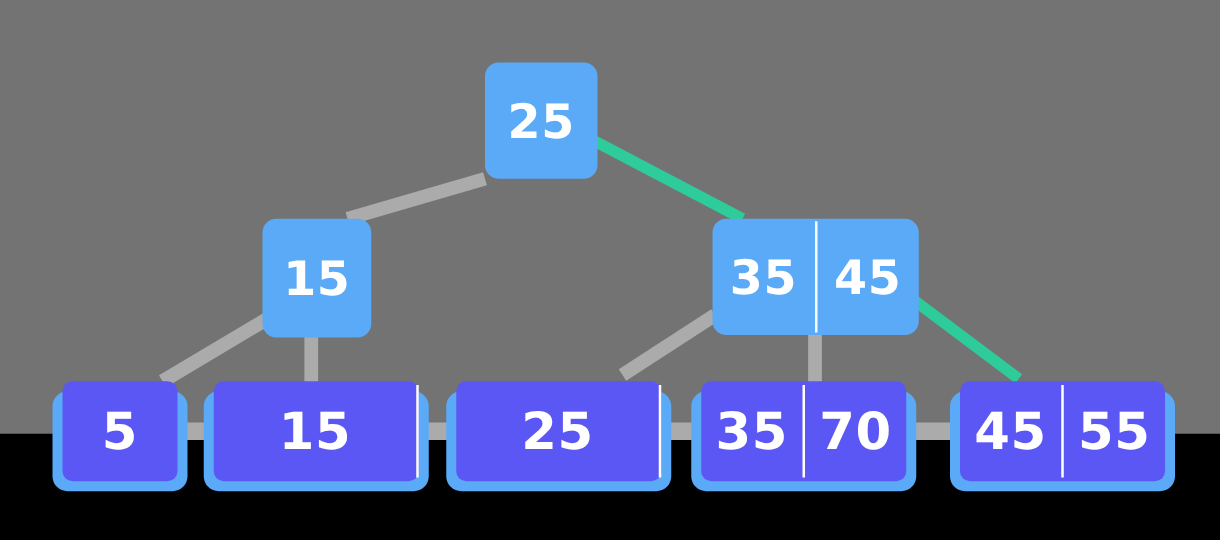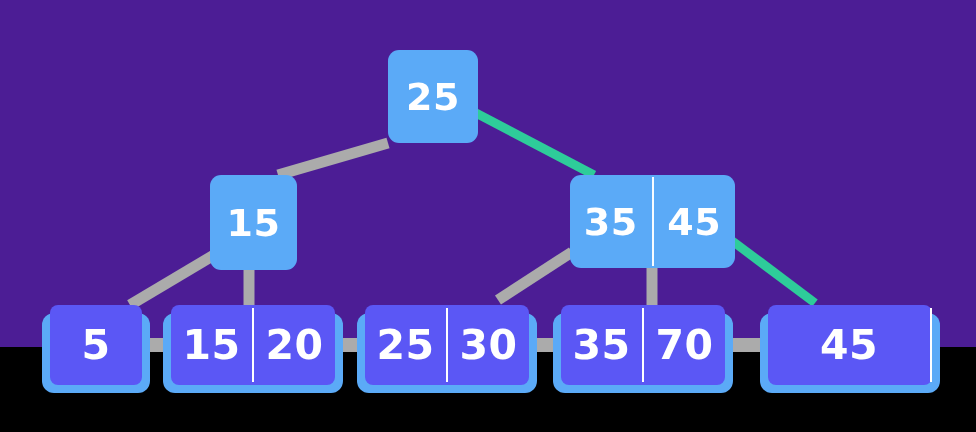--- a/index.html
+++ b/index.html
@@ -1,19 +1,19 @@
 <!DOCTYPE html>
 <html><head>
 <meta charset="utf-8">
 <title>B+ Tree Diagram</title>
 <style>
   html,body{margin:0;padding:0;background:#000;}
   body{width:976px;height:432px;overflow:hidden;
        font-family:"DejaVu Sans","Liberation Sans",sans-serif;}
-  #stage{position:relative;width:976px;height:347px;background:#4c1d95;}
+  #stage{position:relative;width:976px;height:347px;background:#737373;}
   #edges{position:absolute;left:0;top:0;width:976px;height:432px;}
 
   
   .node{position:absolute;display:flex;align-items:stretch;}
 
   
   .inode{background:#5BAAF7;border-radius:11px;z-index:3;}
   .inode .cell{display:flex;align-items:center;justify-content:center;
                color:#ffffff;font-weight:700;letter-spacing:.5px;}
   .inode .divider{width:2px;background:#ffffff;align-self:stretch;
@@ -68,41 +68,40 @@
         <div class="backing"></div>
         <div class="face">
           <div class="cell v34">5</div>
         </div>
       </div>
       <div class="node leaf" id="leaf-2" style="left: 163px; top: 305px; width: 172px; height: 88px;">
         <div class="backing"></div>
         <div class="face">
           <div class="cell v34">15</div>
           <div class="divider"></div>
-          <div class="cell v34">20</div>
         </div>
       </div>
       <div class="node leaf" id="leaf-3" style="left: 357px; top: 305px; width: 172px; height: 88px;">
         <div class="backing"></div>
         <div class="face">
           <div class="cell v34">25</div>
           <div class="divider"></div>
-          <div class="cell v34">30</div>
         </div>
       </div>
       <div class="node leaf" id="leaf-4" style="left: 553px; top: 305px; width: 172px; height: 88px;">
         <div class="backing"></div>
         <div class="face">
           <div class="cell v34">35</div>
           <div class="divider"></div>
           <div class="cell v34">70</div>
         </div>
       </div>
       <div class="node leaf" id="leaf-5" style="left: 760px; top: 305px; width: 172px; height: 88px;">
         <div class="backing"></div>
         <div class="face">
           <div class="cell v34">45</div>
           <div class="divider"></div>
+          <div class="cell v34">55</div>
         </div>
       </div>
     </div>
 
 </div>
 
 </body></html>

